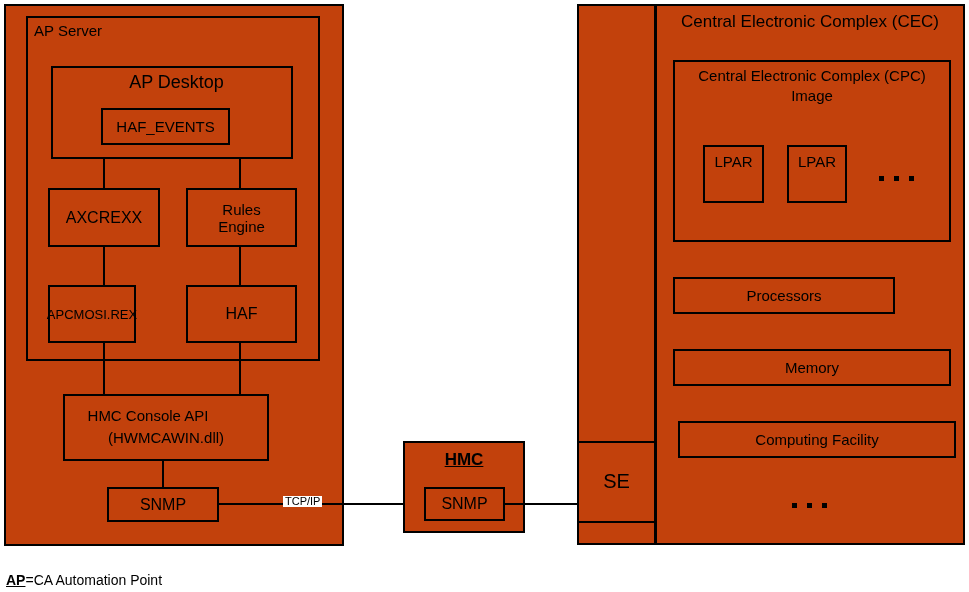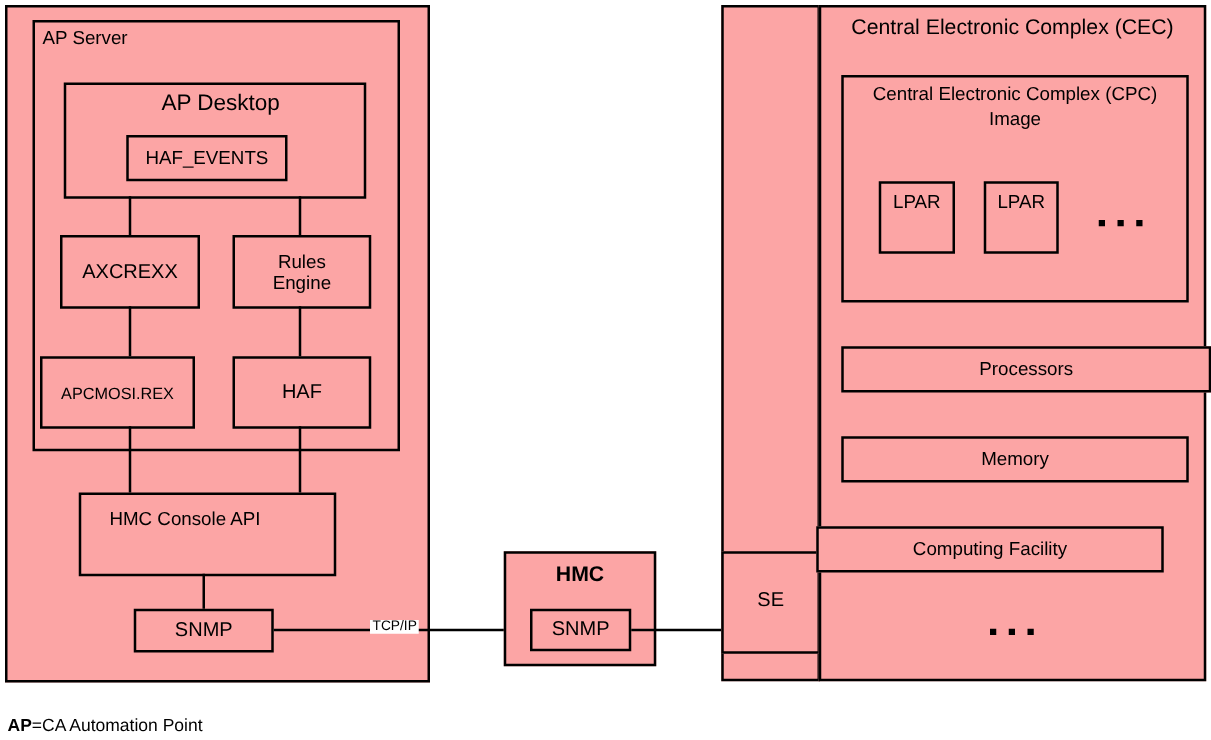--- a/index.html
+++ b/index.html
@@ -16,21 +16,21 @@
     position: relative;
     width: 969px;
     height: 592px;
     background: #ffffff;
     overflow: hidden;
   }
   
   .box {
     position: absolute;
     box-sizing: border-box;
-    background: #fca5a5;
+    background: #c2410c;
     border: 2px solid #000000;
   }
   
   .lbl {
     position: absolute;
     box-sizing: border-box;
     background: transparent;
     white-space: pre;
     line-height: 1.15;
   }
@@ -50,23 +50,23 @@
   .t-topleft {
     display: flex;
     align-items: flex-start;
     justify-content: flex-start;
     text-align: left;
   }
   .fs18 { font-size: 18px; }
   .fs17 { font-size: 17px; }
   .fs16 { font-size: 16px; }
   .fs15 { font-size: 15px; }
-  .fs14 { font-size: 16px; }
+  .fs14 { font-size: 20px; }
   .fs13 { font-size: 13px; }
-  .bold { font-weight: bold; }
+  .bold { font-weight: bold; text-decoration: underline; }
 
   
   .conn {
     position: absolute;
     background: #000000;
   }
   .conn.v { width: 2px; }
   .conn.h { height: 2px; }
 
   
@@ -121,38 +121,39 @@
 
   <div class="box t-center fs15" style="left:186px; top:188px; width:111px; height:59px;">
     <span style="white-space:pre-line; display:block;">Rules
 Engine</span>
   </div>
 
   <div class="conn v" style="left:103px; top:245px; height:42px;"></div>
 
   <div class="conn v" style="left:239px; top:245px; height:42px;"></div>
 
-  <div class="box t-center fs13" style="left:32px; top:285px; width:124px; height:58px;">APCMOSI.REX</div>
+  <div class="box t-center fs13" style="left:48px; top:285px; width:88px; height:58px;">APCMOSI.REX</div>
 
   <div class="box t-center fs16" style="left:186px; top:285px; width:111px; height:58px;">HAF</div>
 
   <div class="conn v" style="left:103px; top:341px; height:55px;"></div>
 
   <div class="conn v" style="left:239px; top:341px; height:55px;"></div>
 
   <div class="box" style="left:63px; top:394px; width:206px; height:67px;">
     <div class="lbl t-center fs15" style="left:0; top:10px; width:166px; height:20px;">HMC Console API</div>
+    <div class="lbl t-center fs15" style="left:0; top:32px; width:202px; height:20px;">(HWMCAWIN.dll)</div>
   </div>
 
   <div class="conn v" style="left:162px; top:459px; height:30px;"></div>
 
   <div class="box t-center fs16" style="left:107px; top:487px; width:112px; height:35px;">SNMP</div>
 
   <div class="conn h" style="left:219px; top:503px; width:205px;"></div>
-  <div class="wire-label" style="left:296px; top:496px;text-align:right;">TCP/IP</div>
+  <div class="wire-label" style="left:283px; top:496px;text-align:right;">TCP/IP</div>
 
   <div class="box" style="left:403px; top:441px; width:122px; height:92px;"></div>
   <div class="lbl t-center fs17 bold" style="left:403px; top:449px; width:122px; height:22px;">HMC</div>
   <div class="box t-center fs16" style="left:424px; top:487px; width:81px; height:34px;">SNMP</div>
 
   <div class="conn h" style="left:505px; top:503px; width:74px;"></div>
 
   <div class="box" style="left:577px; top:4px; width:79px; height:541px;"></div>
 
   <div class="box" style="left:577px; top:441px; width:79px; height:82px;"></div>
@@ -166,23 +167,23 @@
   <div class="lbl t-center fs15" style="left:673px; top:86px; width:278px; height:20px;">Image</div>
 
   <div class="box t-center fs15" style="left:703px; top:145px; width:61px; height:58px; align-items:flex-start; padding-top:6px;">LPAR</div>
   <div class="box t-center fs15" style="left:787px; top:145px; width:60px; height:58px; align-items:flex-start; padding-top:6px;">LPAR</div>
   <div class="dots" style="left:879px; top:176px;">
       <span></span>
       <span></span>
       <span></span>
     </div>
 
-  <div class="box t-center fs15" style="left:673px; top:277px; width:296px; height:37px;">Processors</div>
+  <div class="box t-center fs15" style="left:673px; top:277px; width:222px; height:37px;">Processors</div>
   <div class="box t-center fs15" style="left:673px; top:349px; width:278px; height:37px;">Memory</div>
-  <div class="box t-center fs15" style="left:653px; top:421px; width:278px; height:37px;text-align:center;">Computing Facility</div>
+  <div class="box t-center fs15" style="left:678px; top:421px; width:278px; height:37px;text-align:center;">Computing Facility</div>
 
   <div class="dots" style="left:792px; top:503px;">
       <span></span>
       <span></span>
       <span></span>
     </div>
 
   <div class="caption" style="left:6px; top:572px;"><span class="bold">AP</span><span>=CA Automation Point</span></div>
 
 </div>

